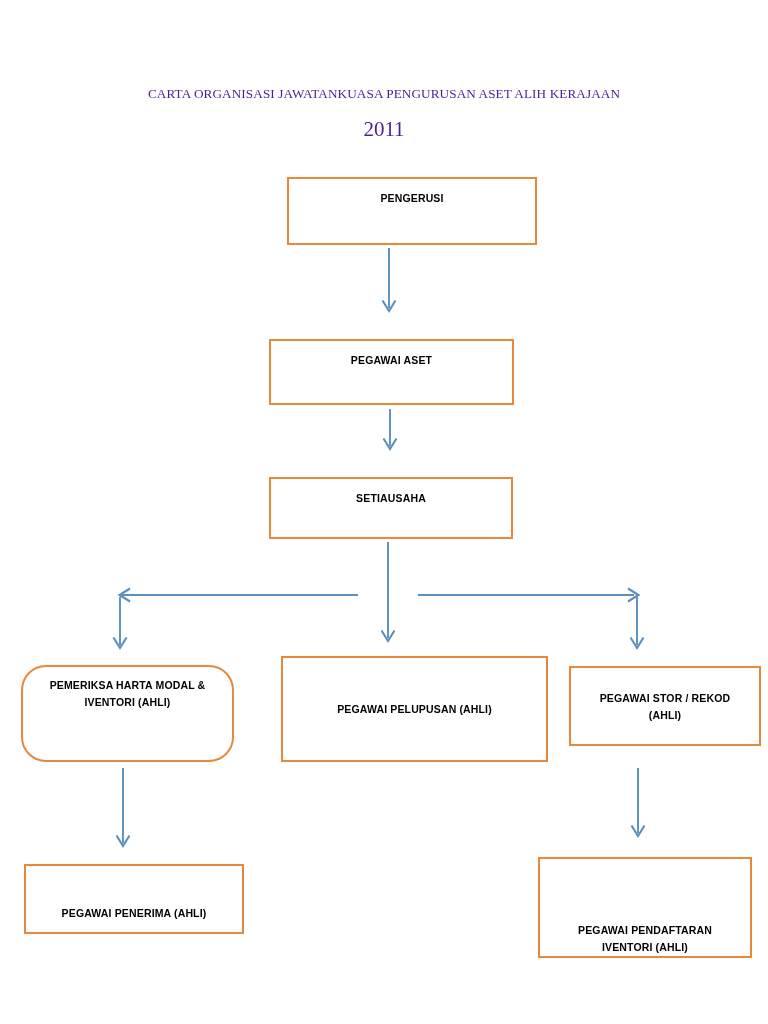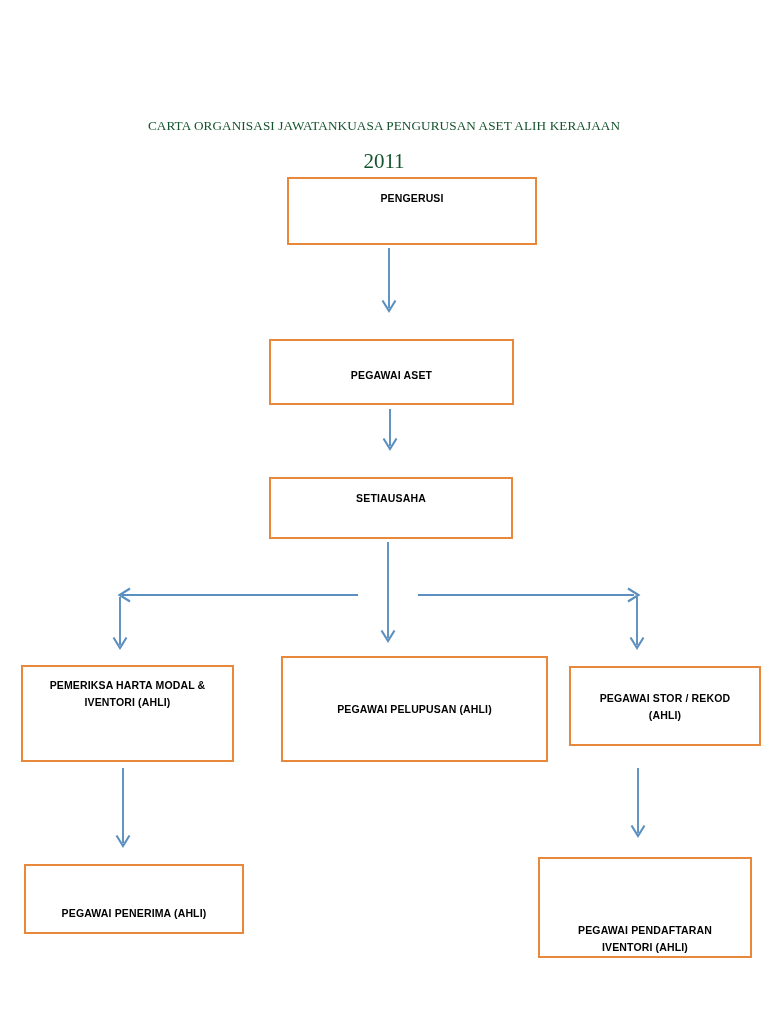--- a/index.html
+++ b/index.html
@@ -14,23 +14,22 @@
     background: #ffffff;
     overflow: hidden;
     font-family: "Liberation Sans", sans-serif;
   }
 
   
   .title-line {
     position: absolute;
     text-align: center;
     font-family: "Liberation Serif", serif;
-    color: #14532d;
+    color: #4c1d95;
     white-space: nowrap;
-    margin-top: 32px;
   }
   #title-main {
     left: 0;
     top: 86px;
     width: 768px;
     font-size: 13.2px;
     letter-spacing: 0.1px;
   }
   #title-year {
     left: 0;
@@ -128,29 +127,29 @@
         <line x1="638" y1="768" x2="638" y2="833"></line>
         <polyline points="631.5,825.5 638,836 644.5,825.5" stroke-width="2.1"></polyline>
       </g>
     </g>
   </svg>
 
   <div class="node" style="left: 262px; top: 177px; width: 250px; height: 68px; align-items: flex-start; padding-top: 11px; margin-left: 25px; --box-border: #e8883a;">
     <span class="node-label">PENGERUSI</span>
   </div>
 
-  <div class="node" style="left: 269px; top: 339px; width: 245px; height: 66px; align-items: flex-start; padding-top: 26px; --box-border: #e8883a;">
+  <div class="node" style="left: 269px; top: 339px; width: 245px; height: 66px; align-items: flex-start; padding-top: 11px; --box-border: #e8883a;">
     <span class="node-label">PEGAWAI ASET</span>
   </div>
 
   <div class="node" style="left: 269px; top: 477px; width: 244px; height: 62px; align-items: flex-start; padding-top: 11px; --box-border: #e8883a;">
     <span class="node-label">SETIAUSAHA</span>
   </div>
 
-  <div class="node" style="left: 21px; top: 665px; width: 213px; height: 97px; align-items: flex-start; padding-top: 10px; --box-border: #e8883a;">
+  <div class="node" style="left: 21px; top: 665px; width: 213px; height: 97px; align-items: flex-start; padding-top: 10px; border-radius: 25px; --box-border: #e8883a;">
     <span class="node-label">PEMERIKSA HARTA MODAL &amp;
 IVENTORI (AHLI)</span>
   </div>
 
   <div class="node" style="left: 281px; top: 656px; width: 267px; height: 106px; align-items: center; --box-border: #e8883a;">
     <span class="node-label">PEGAWAI PELUPUSAN (AHLI)</span>
   </div>
 
   <div class="node" style="left: 554px; top: 666px; width: 192px; height: 80px; align-items: flex-start; padding-top: 22px; margin-left: 15px; --box-border: #e8883a;">
     <span class="node-label">PEGAWAI STOR / REKOD

